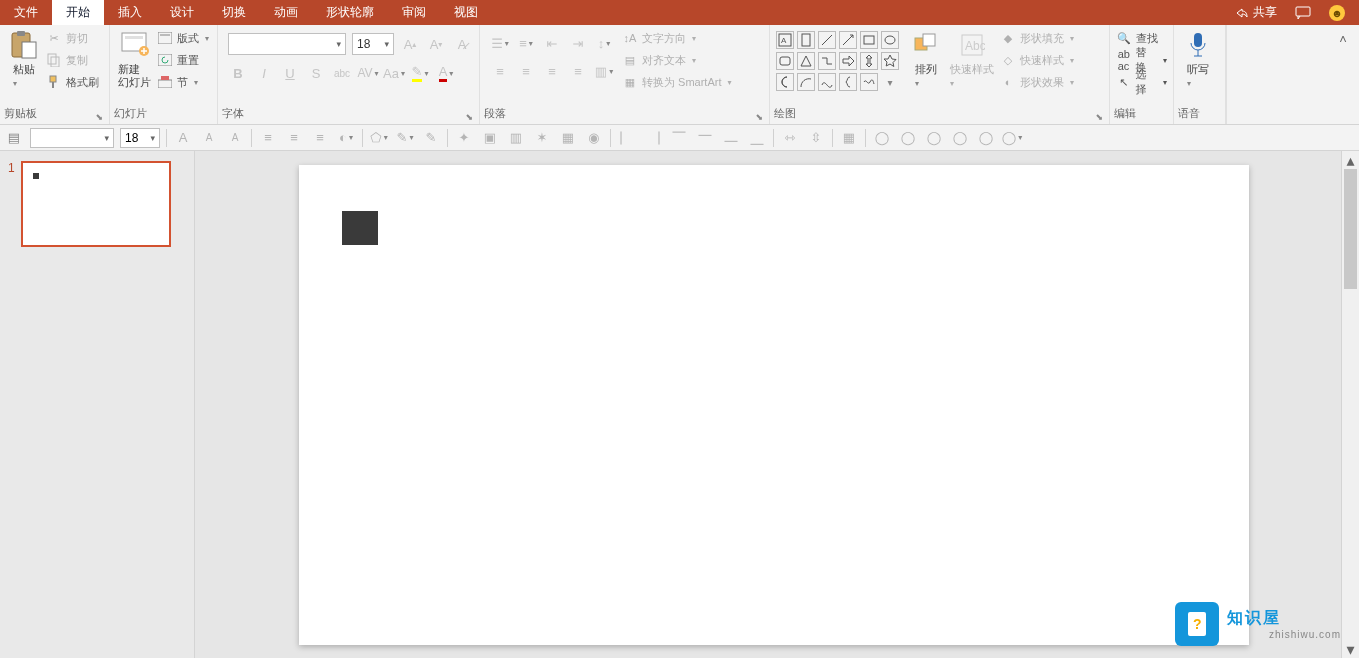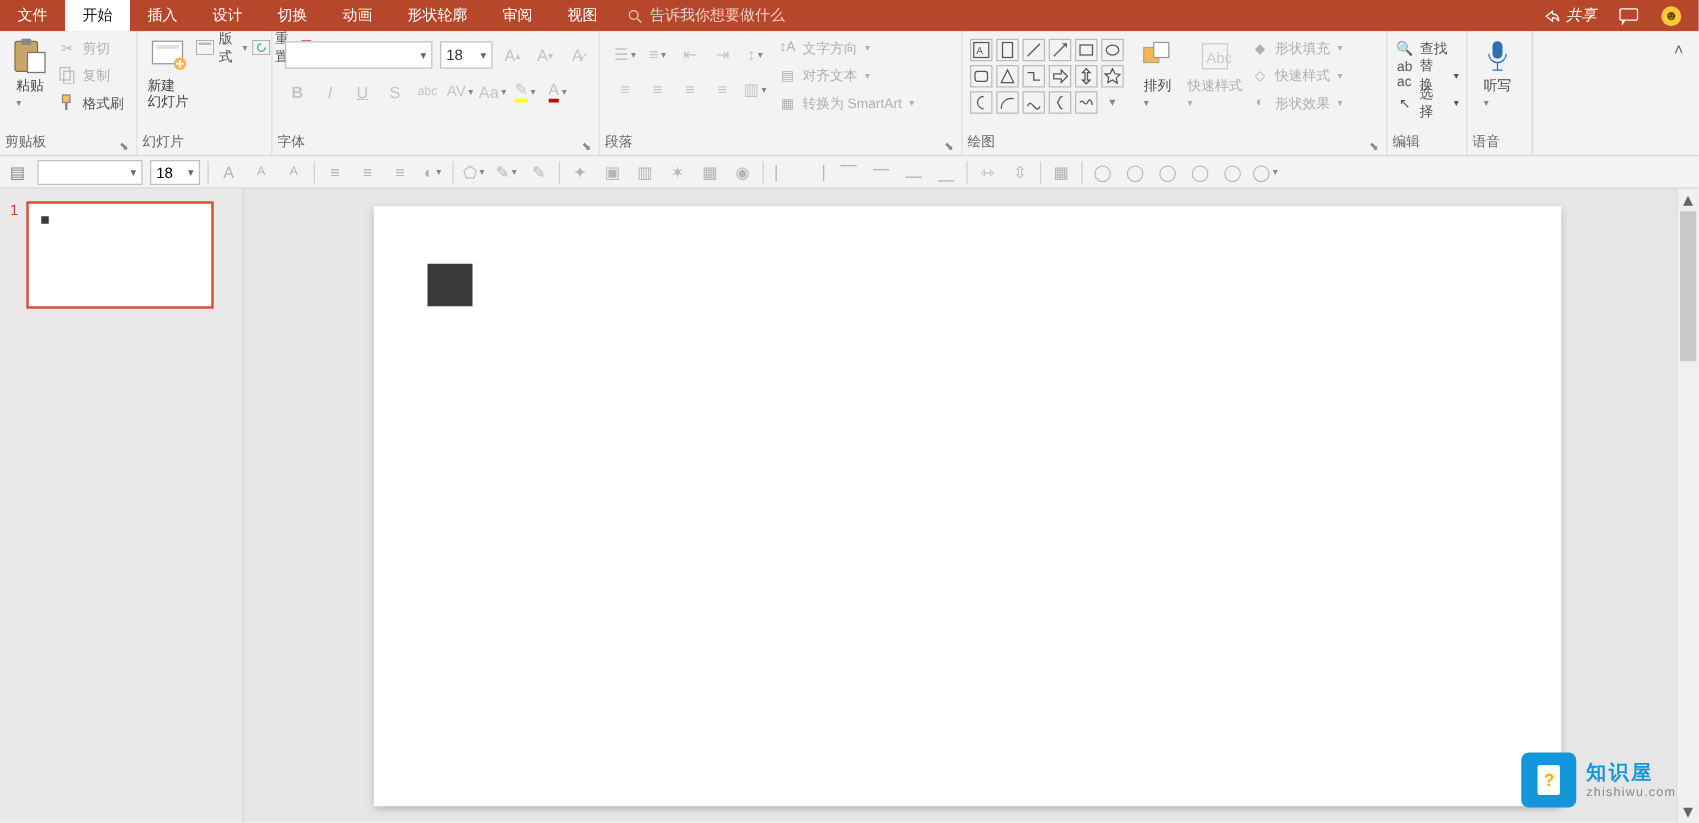--- a/index.html
+++ b/index.html
@@ -65,48 +65,39 @@
 .vscroll { width: 18px; background: #f0f0f0; border-left: 1px solid #d4d4d4; display: flex; flex-direction: column; }
 .vscroll .arrow { height: 18px; display: flex; align-items: center; justify-content: center; color: #666; cursor: pointer; }
 .vscroll .track { flex: 1; background: #f0f0f0; position: relative; }
 .vscroll .thumb-bar { position: absolute; top: 0; left: 2px; right: 2px; height: 120px; background: #c8c8c8; }
 
 
 .watermark { position: absolute; right: 18px; bottom: 12px; display: flex; align-items: center; gap: 8px; }
 .wm-badge { width: 44px; height: 44px; background: #1496db; border-radius: 6px; display: flex; align-items: center; justify-content: center; }
 .wm-text { color: #1496db; }
 .wm-text .cn { font-size: 16px; font-weight: bold; letter-spacing: 2px; }
-.wm-text .en { font-size: 10px; color: #888; letter-spacing: 1px; }
+.wm-text .en { font-size: 10px; color: #888; letter-spacing: 1px; margin-left: 42px; }
 
 svg { display: block; }
 </style>
 </head>
 <body>
 
 <div class="tabs">
   <div class="tab">文件</div>
   <div class="tab active">开始</div>
   <div class="tab">插入</div>
   <div class="tab">设计</div>
   <div class="tab">切换</div>
   <div class="tab">动画</div>
   <div class="tab">形状轮廓</div>
   <div class="tab">审阅</div>
   <div class="tab">视图</div>
-  <div class="tell-me">
-    <span class="search-ico">
-      <svg width="12" height="12" viewBox="0 0 12 12">
-          <circle cx="5" cy="5" r="3.5" stroke="#f0cfc5" fill="none"></circle>
-          <line x1="8" y1="8" x2="11" y2="11" stroke="#f0cfc5"></line>
-        </svg>
-    </span>
-    <span>告诉我你想要做什么</span>
-  </div>
   <div class="tabs-right">
-    <span style="display:flex;align-items:center;gap:4px;font-style:italic;">
+    <span style="display:flex;align-items:center;gap:4px;">
       <svg width="14" height="14" viewBox="0 0 14 14">
           <path d="M2 7l5-4v2c4 0 5 3 5 6c-1-2-3-3-5-3v3z" fill="none" stroke="#fff"></path>
         </svg>
       <span>共享</span>
     </span>
     <span>
       <svg width="16" height="16" viewBox="0 0 16 16">
           <rect x="1" y="2" width="14" height="9" rx="1" fill="none" stroke="#fff"></rect>
           <path d="M5 11l-2 3v-3" fill="none" stroke="#fff"></path>
         </svg>
@@ -164,21 +155,21 @@
           <svg width="30" height="28" viewBox="0 0 30 28">
               <rect x="2" y="2" width="24" height="18" fill="#fff" stroke="#999"></rect>
               <rect x="5" y="5" width="18" height="3" fill="#e0e0e0"></rect>
               <circle cx="24" cy="20" r="5" fill="#f7b55a"></circle>
               <path d="M24 17v6M21 20h6" stroke="#fff" stroke-width="1.5"></path>
             </svg>
         </div>
         <div class="lbl" style="white-space:pre">新建
 幻灯片</div>
       </div>
-      <div style="display:flex;flex-direction:row;">
+      <div style="display:flex;flex-direction:column;">
         <div class="smallrow">
             <span class="sico">
               <svg width="14" height="12" viewBox="0 0 14 12">
                 <rect x="0" y="0" width="14" height="12" fill="none" stroke="#888"></rect>
                 <rect x="2" y="2" width="10" height="2" fill="#bbb"></rect>
               </svg>
             </span>
             <span>版式</span>
             <span style="font-size:8px;color:#888;margin-left:2px">▾</span>
           </div>

